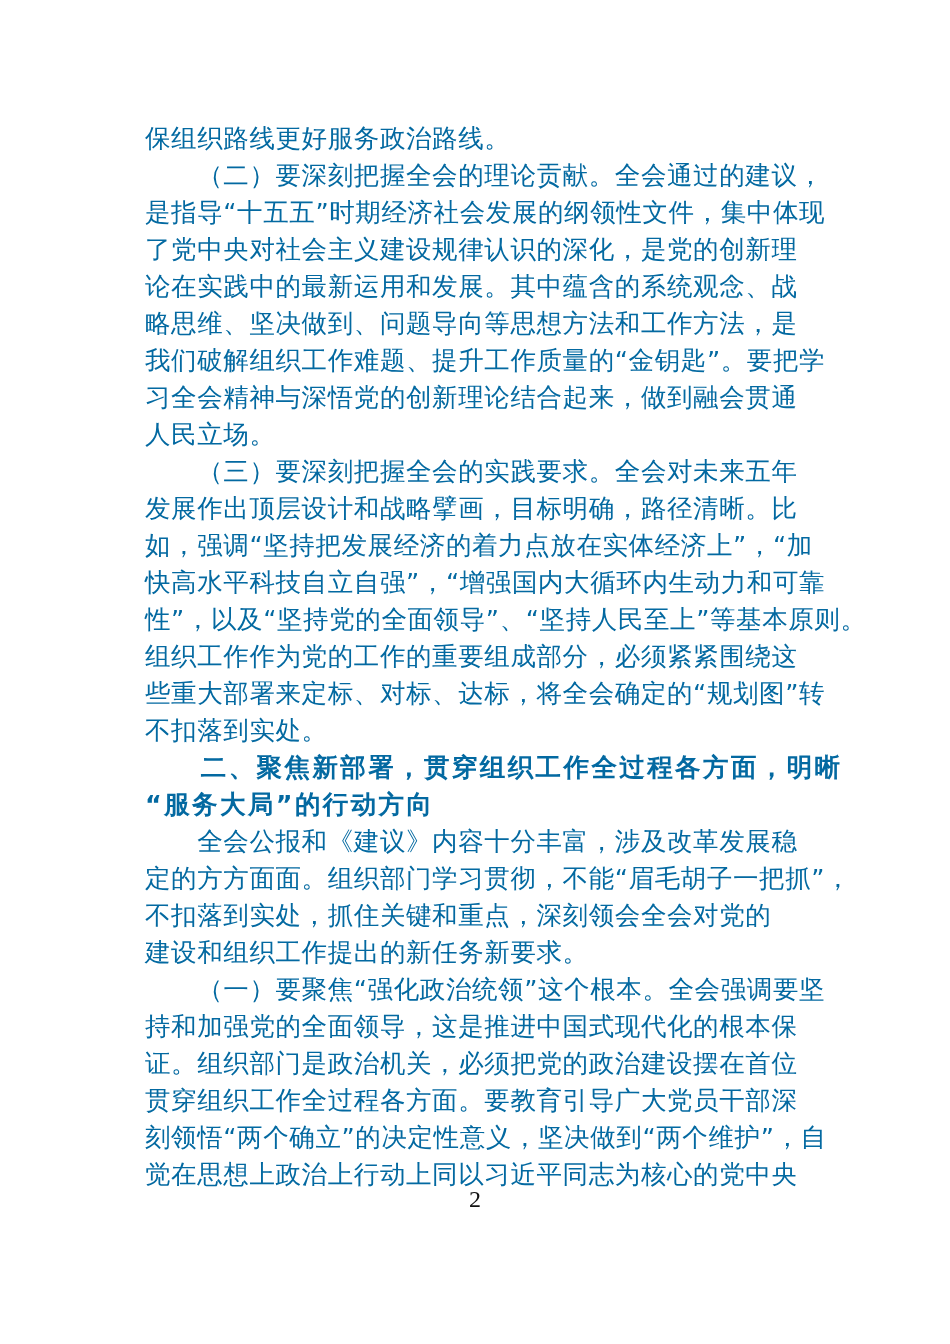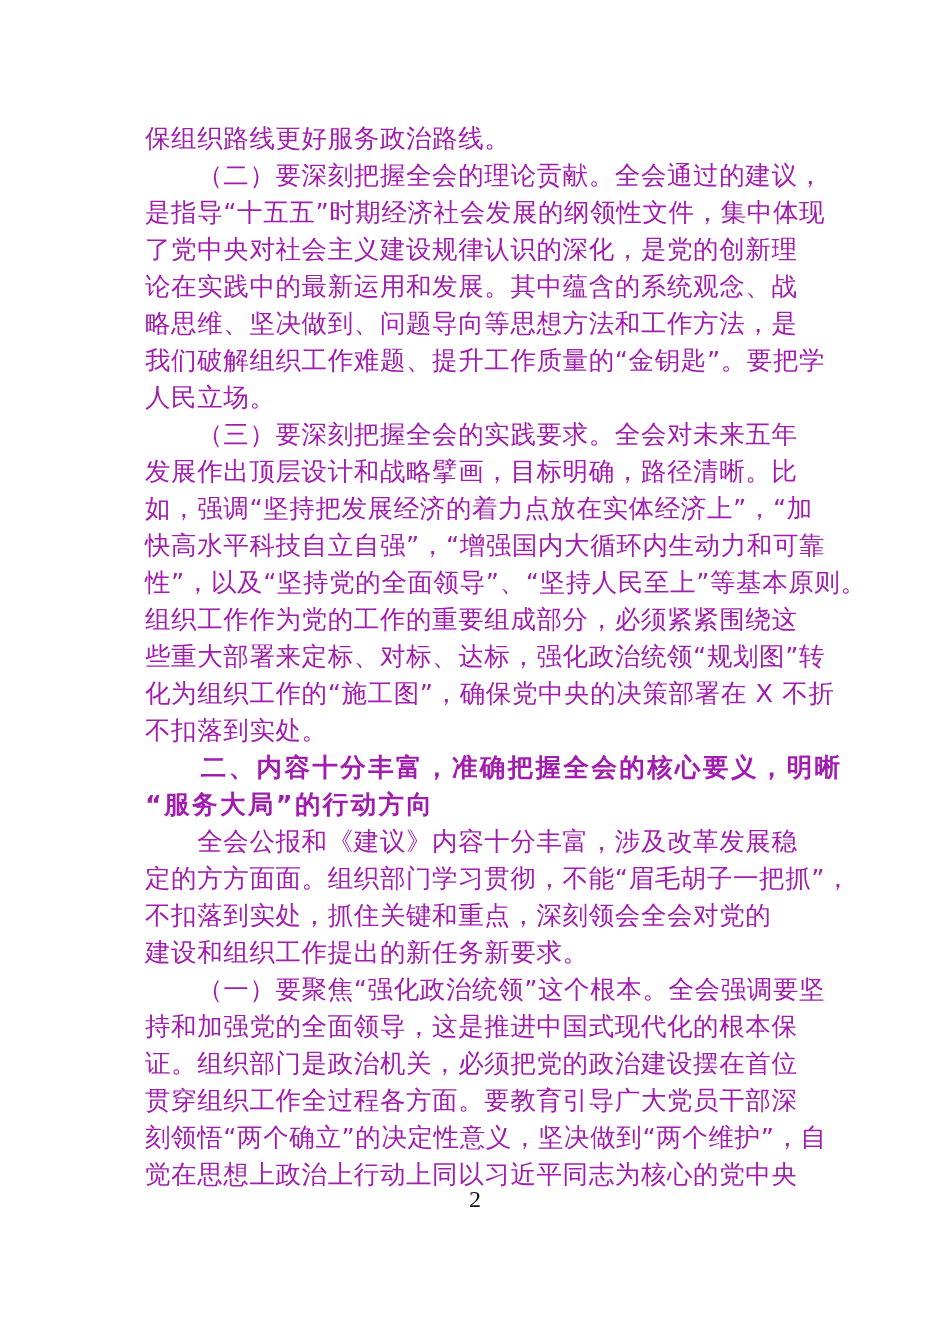--- a/index.html
+++ b/index.html
@@ -5,21 +5,21 @@
   html, body { margin: 0; padding: 0; background: #ffffff; }
   body { width: 950px; height: 1344px; position: relative; overflow: hidden; }
   .page { position: absolute; left: 0; top: 0; width: 950px; height: 1344px; background: #ffffff; }
   .body-text { position: absolute; left: 145px; top: 120px; width: 680px; }
   .line {
     display: block;
     height: 37px;
     line-height: 37px;
     font-family: "DejaVu Sans", sans-serif;
     font-size: 25.5px;
-    color: #a21caf;
+    color: #0369a1;
     white-space: nowrap;
     letter-spacing: 0.6px;
   }
   .line.heading { font-weight: bold; letter-spacing: 2.4px; }
   .page-number {
     position: absolute; left: 0; width: 950px; top: 1186px;
     text-align: center;
     font-family: "Liberation Serif", serif;
     font-size: 24px; color: #111111;
   }
@@ -29,31 +29,31 @@
 
 <div class="page">
   <div class="body-text">
     <span class="line">保组织路线更好服务政治路线。</span>
     <span class="line">　　（二）要深刻把握全会的理论贡献。全会通过的建议，</span>
     <span class="line">是指导“十五五”时期经济社会发展的纲领性文件，集中体现</span>
     <span class="line">了党中央对社会主义建设规律认识的深化，是党的创新理</span>
     <span class="line">论在实践中的最新运用和发展。其中蕴含的系统观念、战</span>
     <span class="line">略思维、坚决做到、问题导向等思想方法和工作方法，是</span>
     <span class="line">我们破解组织工作难题、提升工作质量的“金钥匙”。要把学</span>
+    <span class="line">习全会精神与深悟党的创新理论结合起来，做到融会贯通</span>
     <span class="line">人民立场。</span>
     <span class="line">　　（三）要深刻把握全会的实践要求。全会对未来五年</span>
     <span class="line">发展作出顶层设计和战略擘画，目标明确，路径清晰。比</span>
     <span class="line">如，强调“坚持把发展经济的着力点放在实体经济上”，“加</span>
     <span class="line">快高水平科技自立自强”，“增强国内大循环内生动力和可靠</span>
     <span class="line">性”，以及“坚持党的全面领导”、“坚持人民至上”等基本原则。</span>
     <span class="line">组织工作作为党的工作的重要组成部分，必须紧紧围绕这</span>
-    <span class="line">些重大部署来定标、对标、达标，强化政治统领“规划图”转</span>
-    <span class="line">化为组织工作的“施工图”，确保党中央的决策部署在 X 不折</span>
+    <span class="line">些重大部署来定标、对标、达标，将全会确定的“规划图”转</span>
     <span class="line">不扣落到实处。</span>
-    <span class="line heading">　　二、内容十分丰富，准确把握全会的核心要义，明晰</span>
+    <span class="line heading">　　二、聚焦新部署，贯穿组织工作全过程各方面，明晰</span>
     <span class="line heading">“服务大局”的行动方向</span>
     <span class="line">　　全会公报和《建议》内容十分丰富，涉及改革发展稳</span>
     <span class="line">定的方方面面。组织部门学习贯彻，不能“眉毛胡子一把抓”，</span>
     <span class="line">不扣落到实处，抓住关键和重点，深刻领会全会对党的</span>
     <span class="line">建设和组织工作提出的新任务新要求。</span>
     <span class="line">　　（一）要聚焦“强化政治统领”这个根本。全会强调要坚</span>
     <span class="line">持和加强党的全面领导，这是推进中国式现代化的根本保</span>
     <span class="line">证。组织部门是政治机关，必须把党的政治建设摆在首位</span>
     <span class="line">贯穿组织工作全过程各方面。要教育引导广大党员干部深</span>
     <span class="line">刻领悟“两个确立”的决定性意义，坚决做到“两个维护”，自</span>

